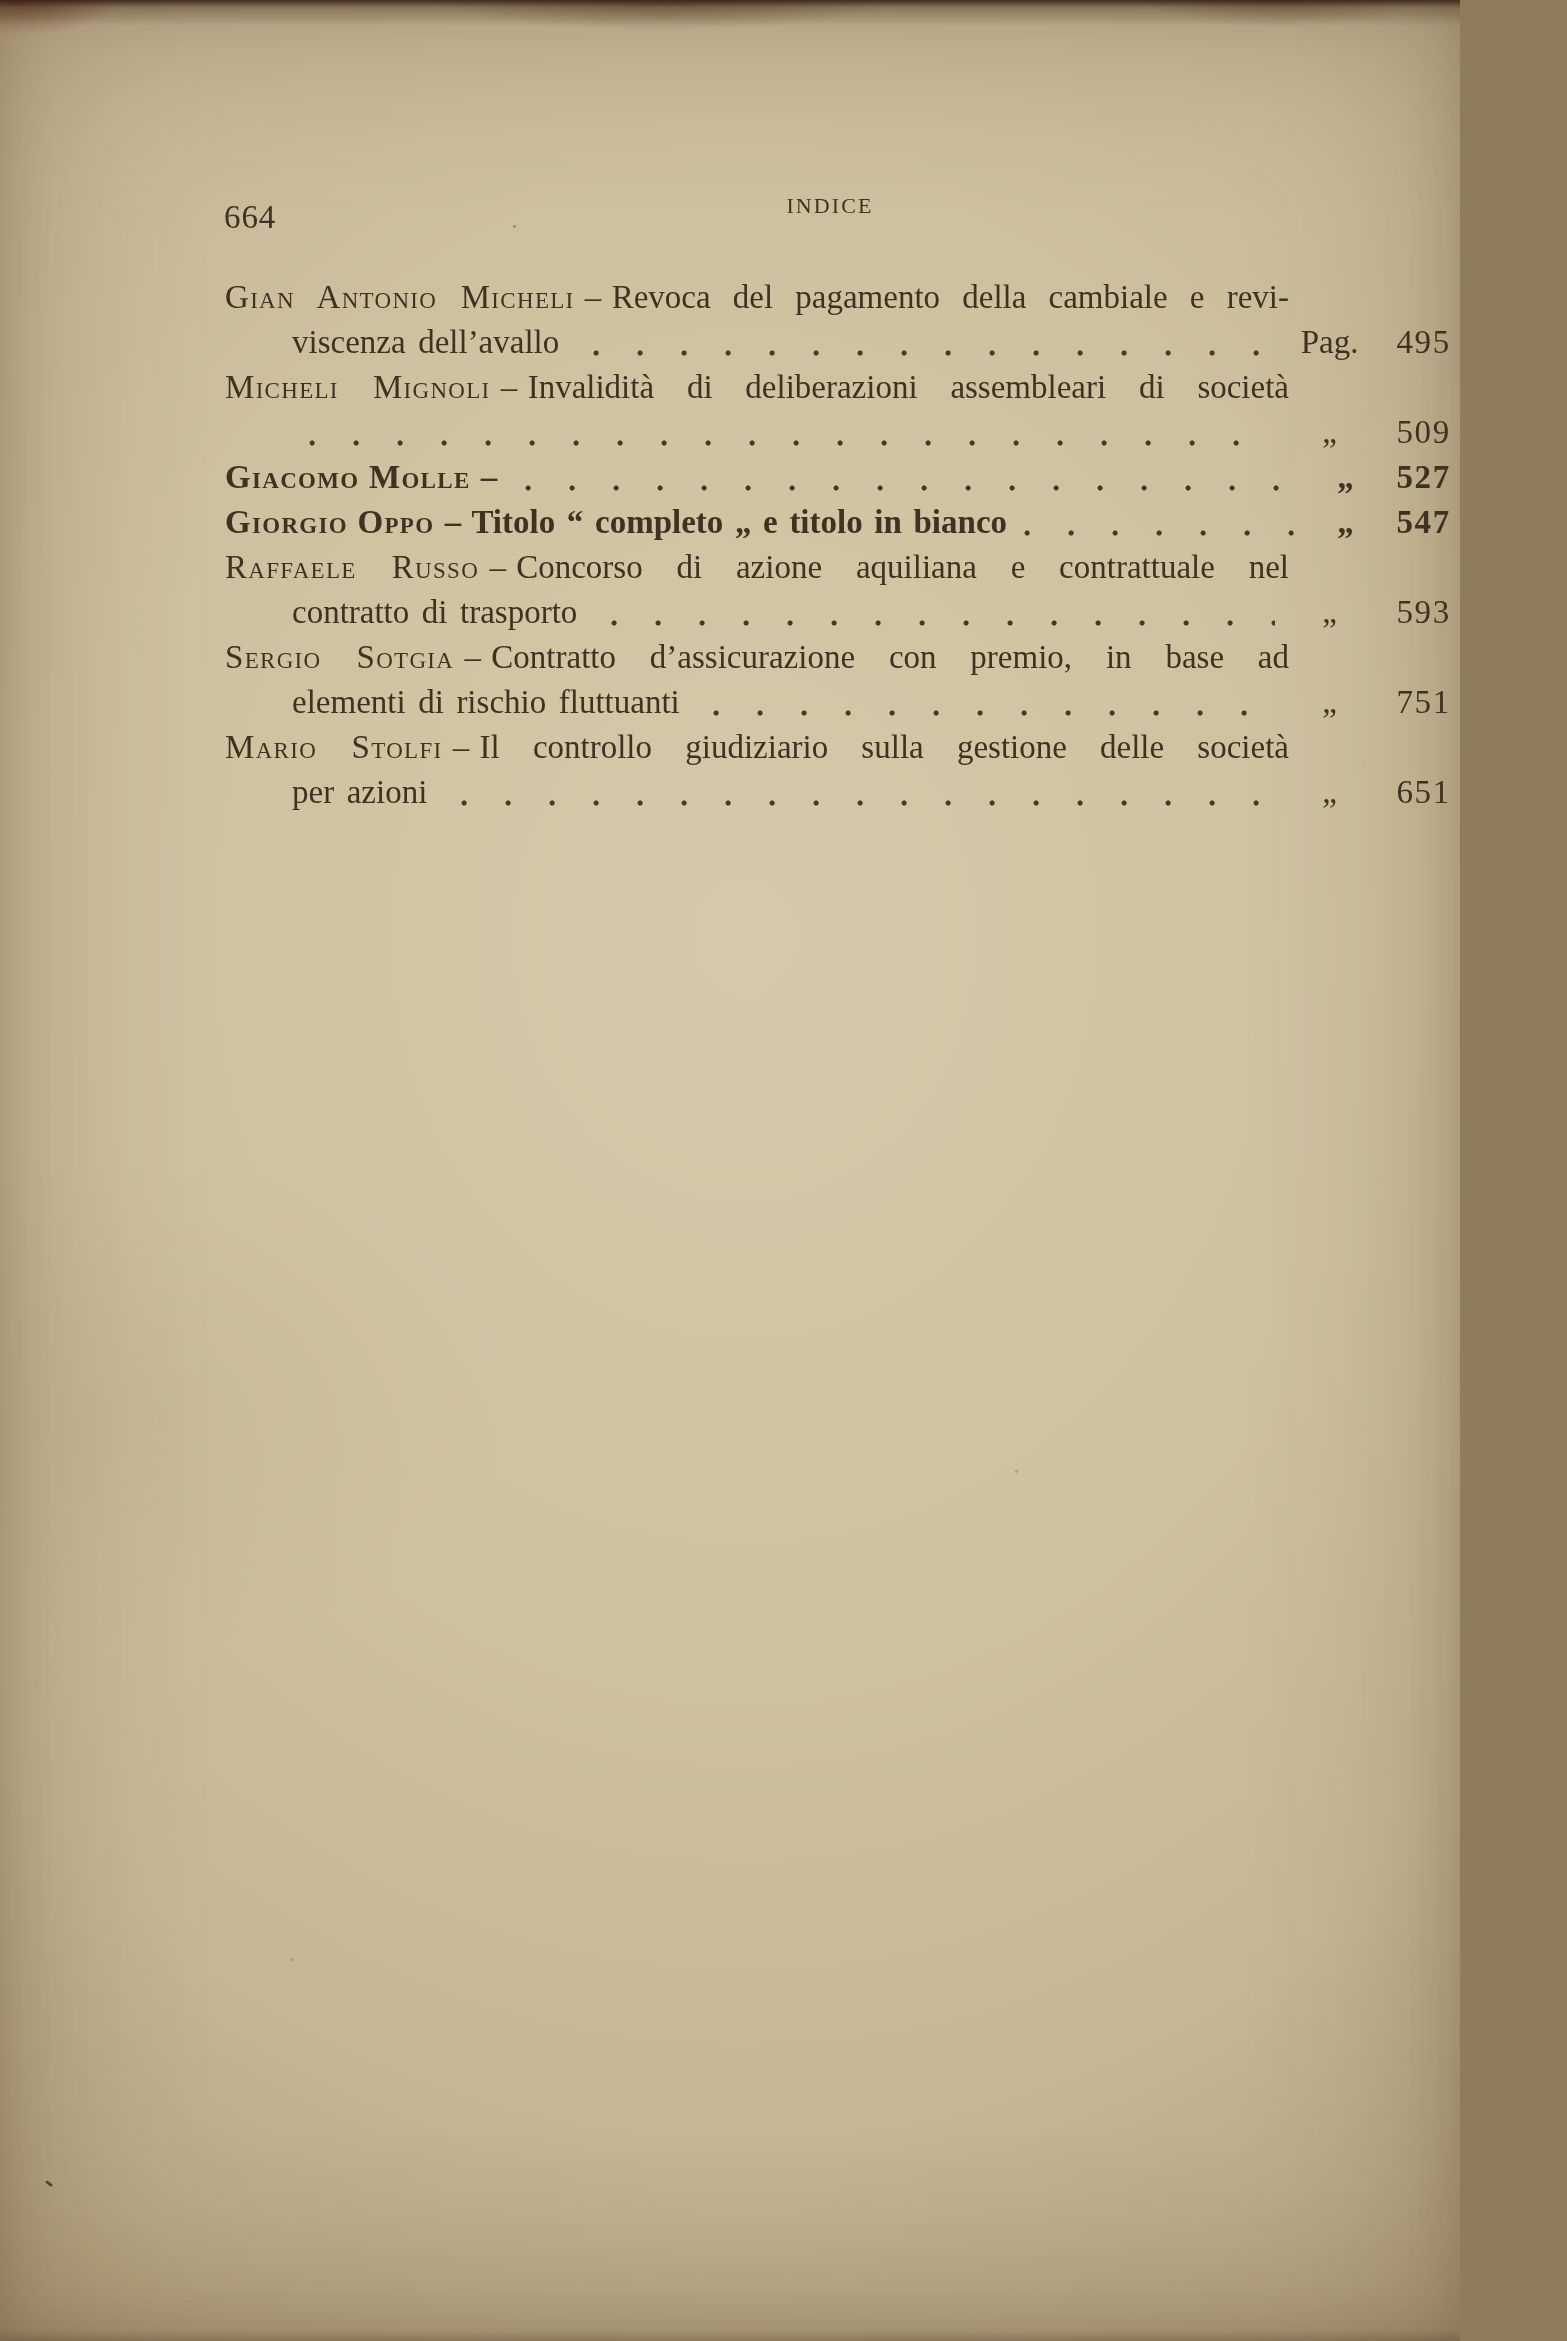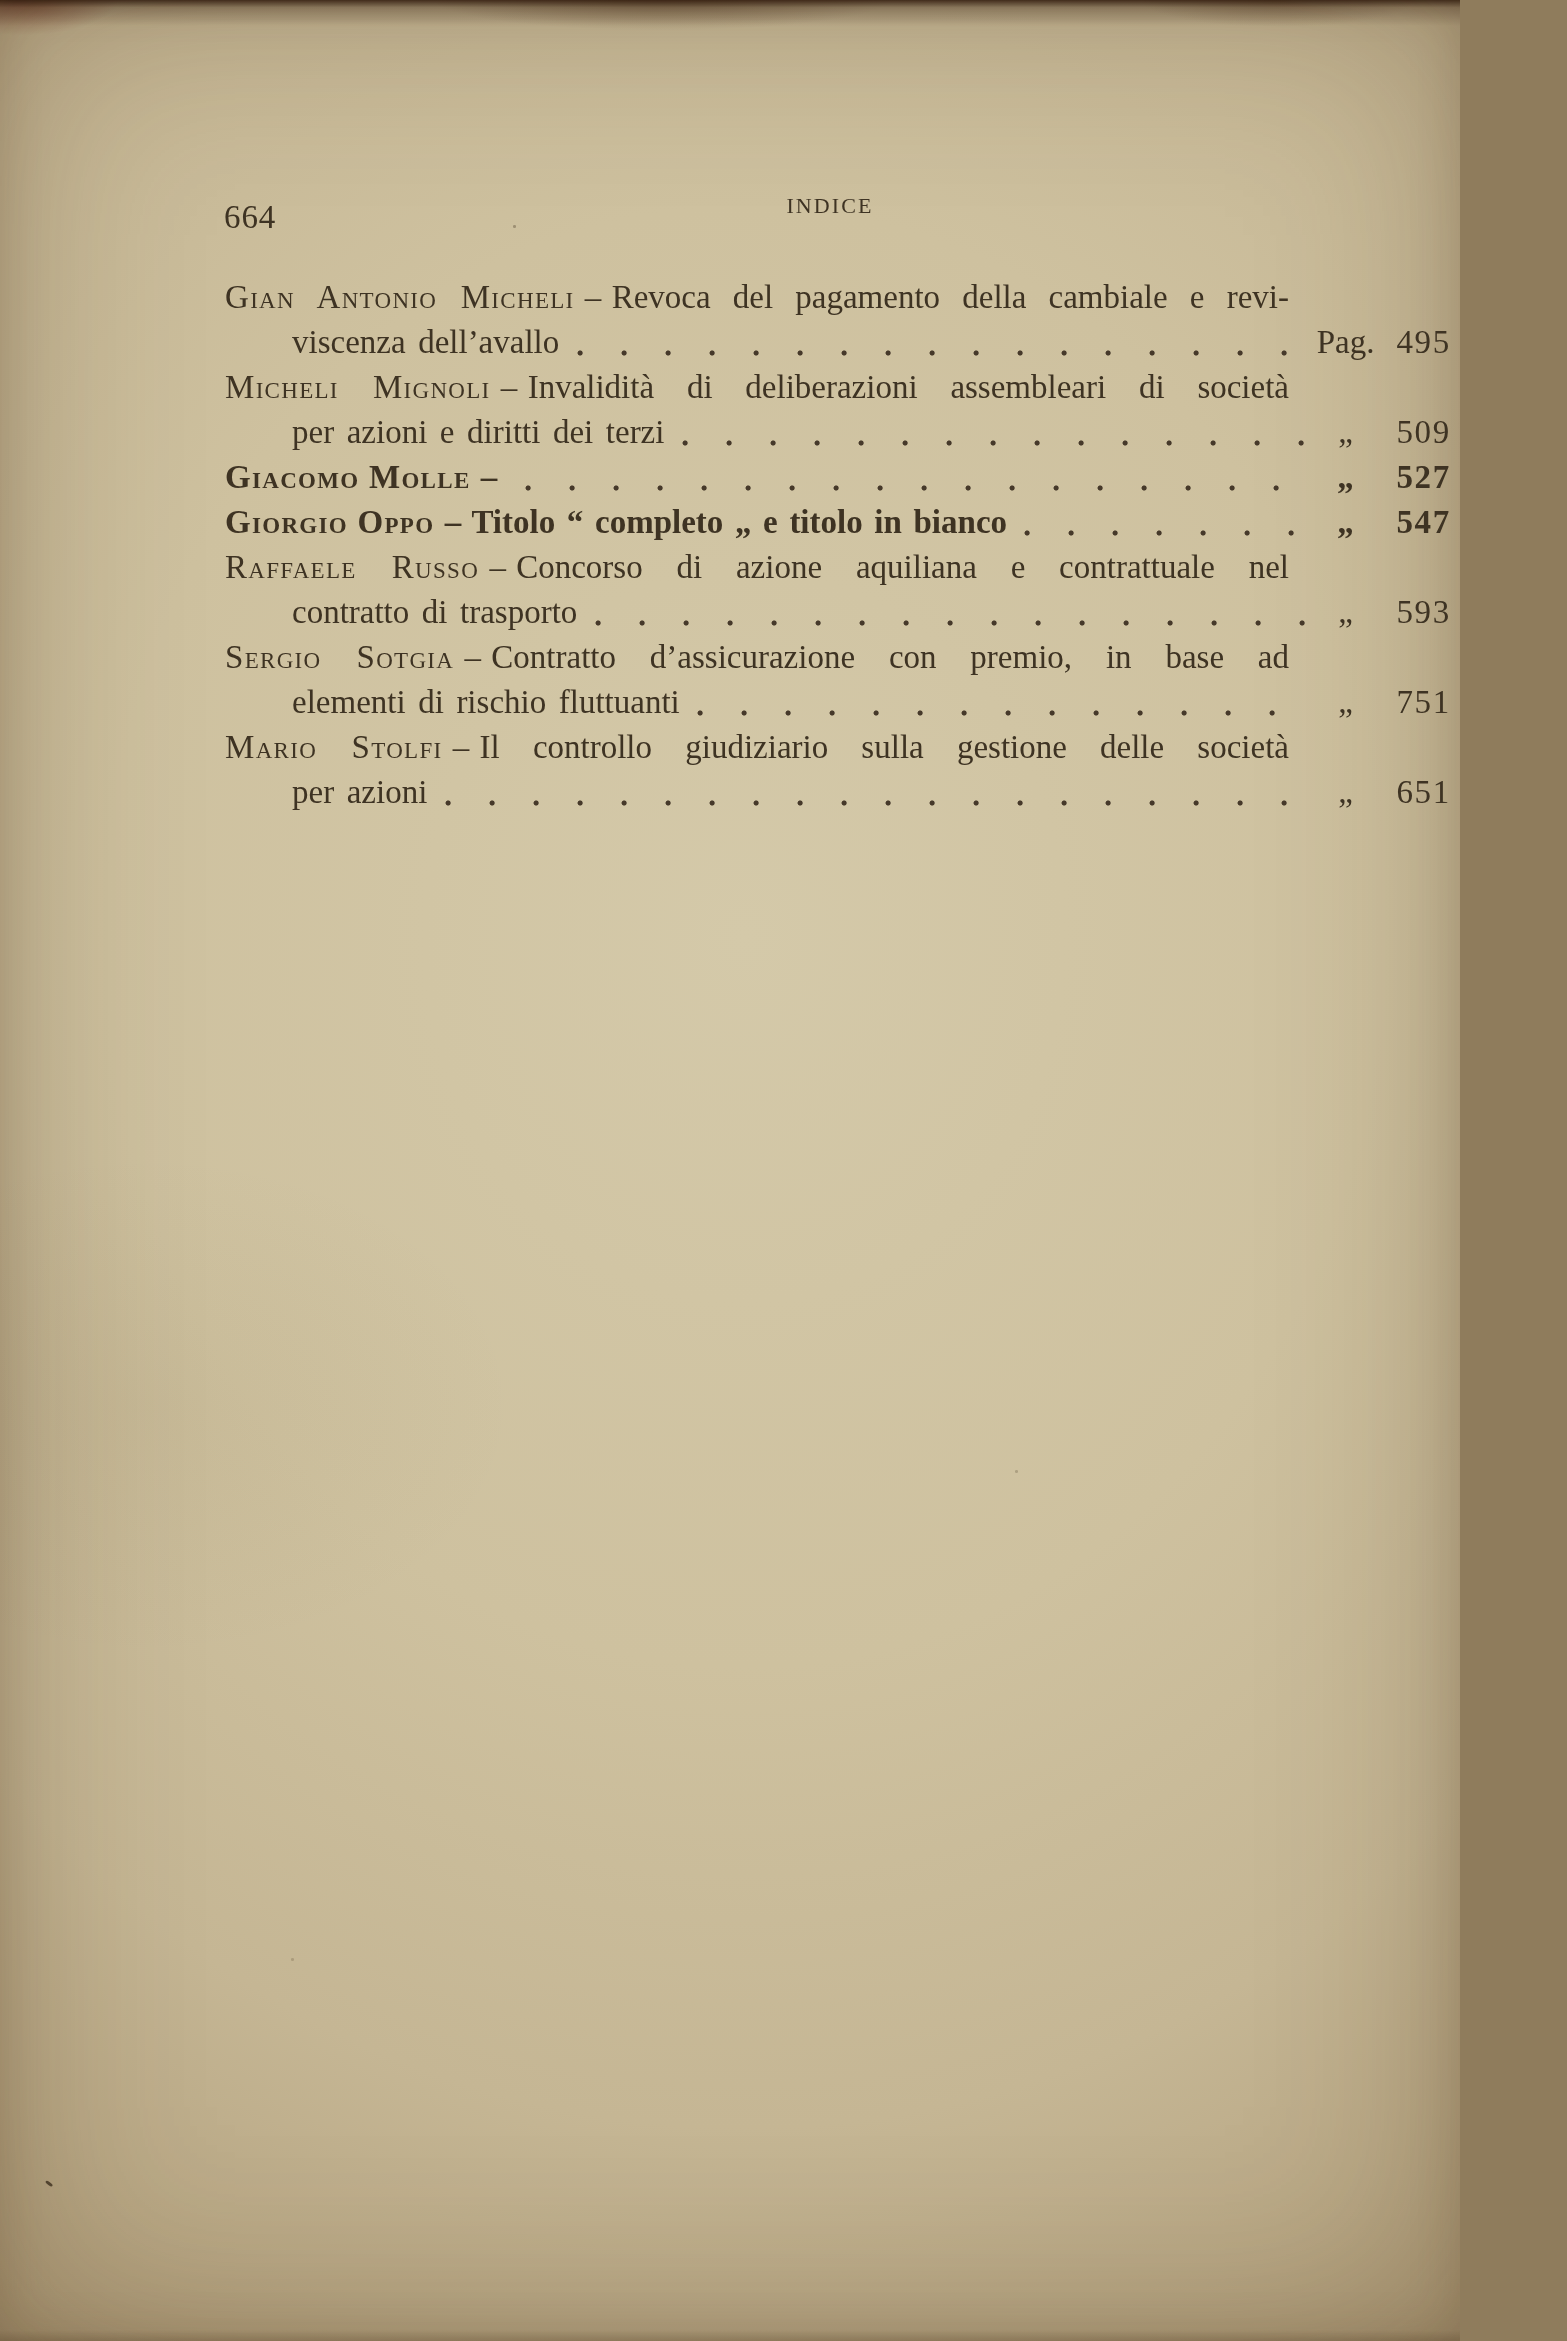--- a/index.html
+++ b/index.html
@@ -48,21 +48,21 @@
     height: 45px;
     line-height: 45px;
     font-size: 33px;
   }
   .line.first {
     width: 1064px;
     text-align: justify;
     text-align-last: justify;
   }
   .line.single { display: flex; font-weight: bold; }
-  .line.cont   { display: flex; padding-left: 67px; }
+  .line.cont   { display: flex; padding-left: 67px; gap: 16px; }
   .author {
     font-variant: small-caps;
     letter-spacing: 1.3px;
     white-space: nowrap;
   }
   .dash { margin: 0 10.3px; }
   .line.single .tt, .line.cont .tt { white-space: nowrap; }
   .line.single .tt { word-spacing: 3.4px; }
   .line.cont .tt   { word-spacing: 4.3px; }
   .leader {
@@ -97,21 +97,20 @@
         <div class="line cont">
           <span class="tt">viscenza dell’avallo</span>
           <div class="leader"></div>
           <span class="ref">Pag.</span>
           <span class="pageno">495</span>
         </div>
       </div>
       <div class="entry">
         <div class="line first"><span class="author">Micheli Mignoli</span><span class="dash">–</span><span class="tt">Invalidità di deliberazioni assembleari di società</span></div>
         <div class="line cont">
-          <span class="tt">per azioni e diritti dei terzi</span>
           <div class="leader"></div>
           <span class="ref">„</span>
           <span class="pageno">509</span>
         </div>
       </div>
       <div class="entry">
         <div class="line single">
           <span class="author">Giacomo Molle</span>
           <span class="dash">–</span>
           <div class="leader"></div>

